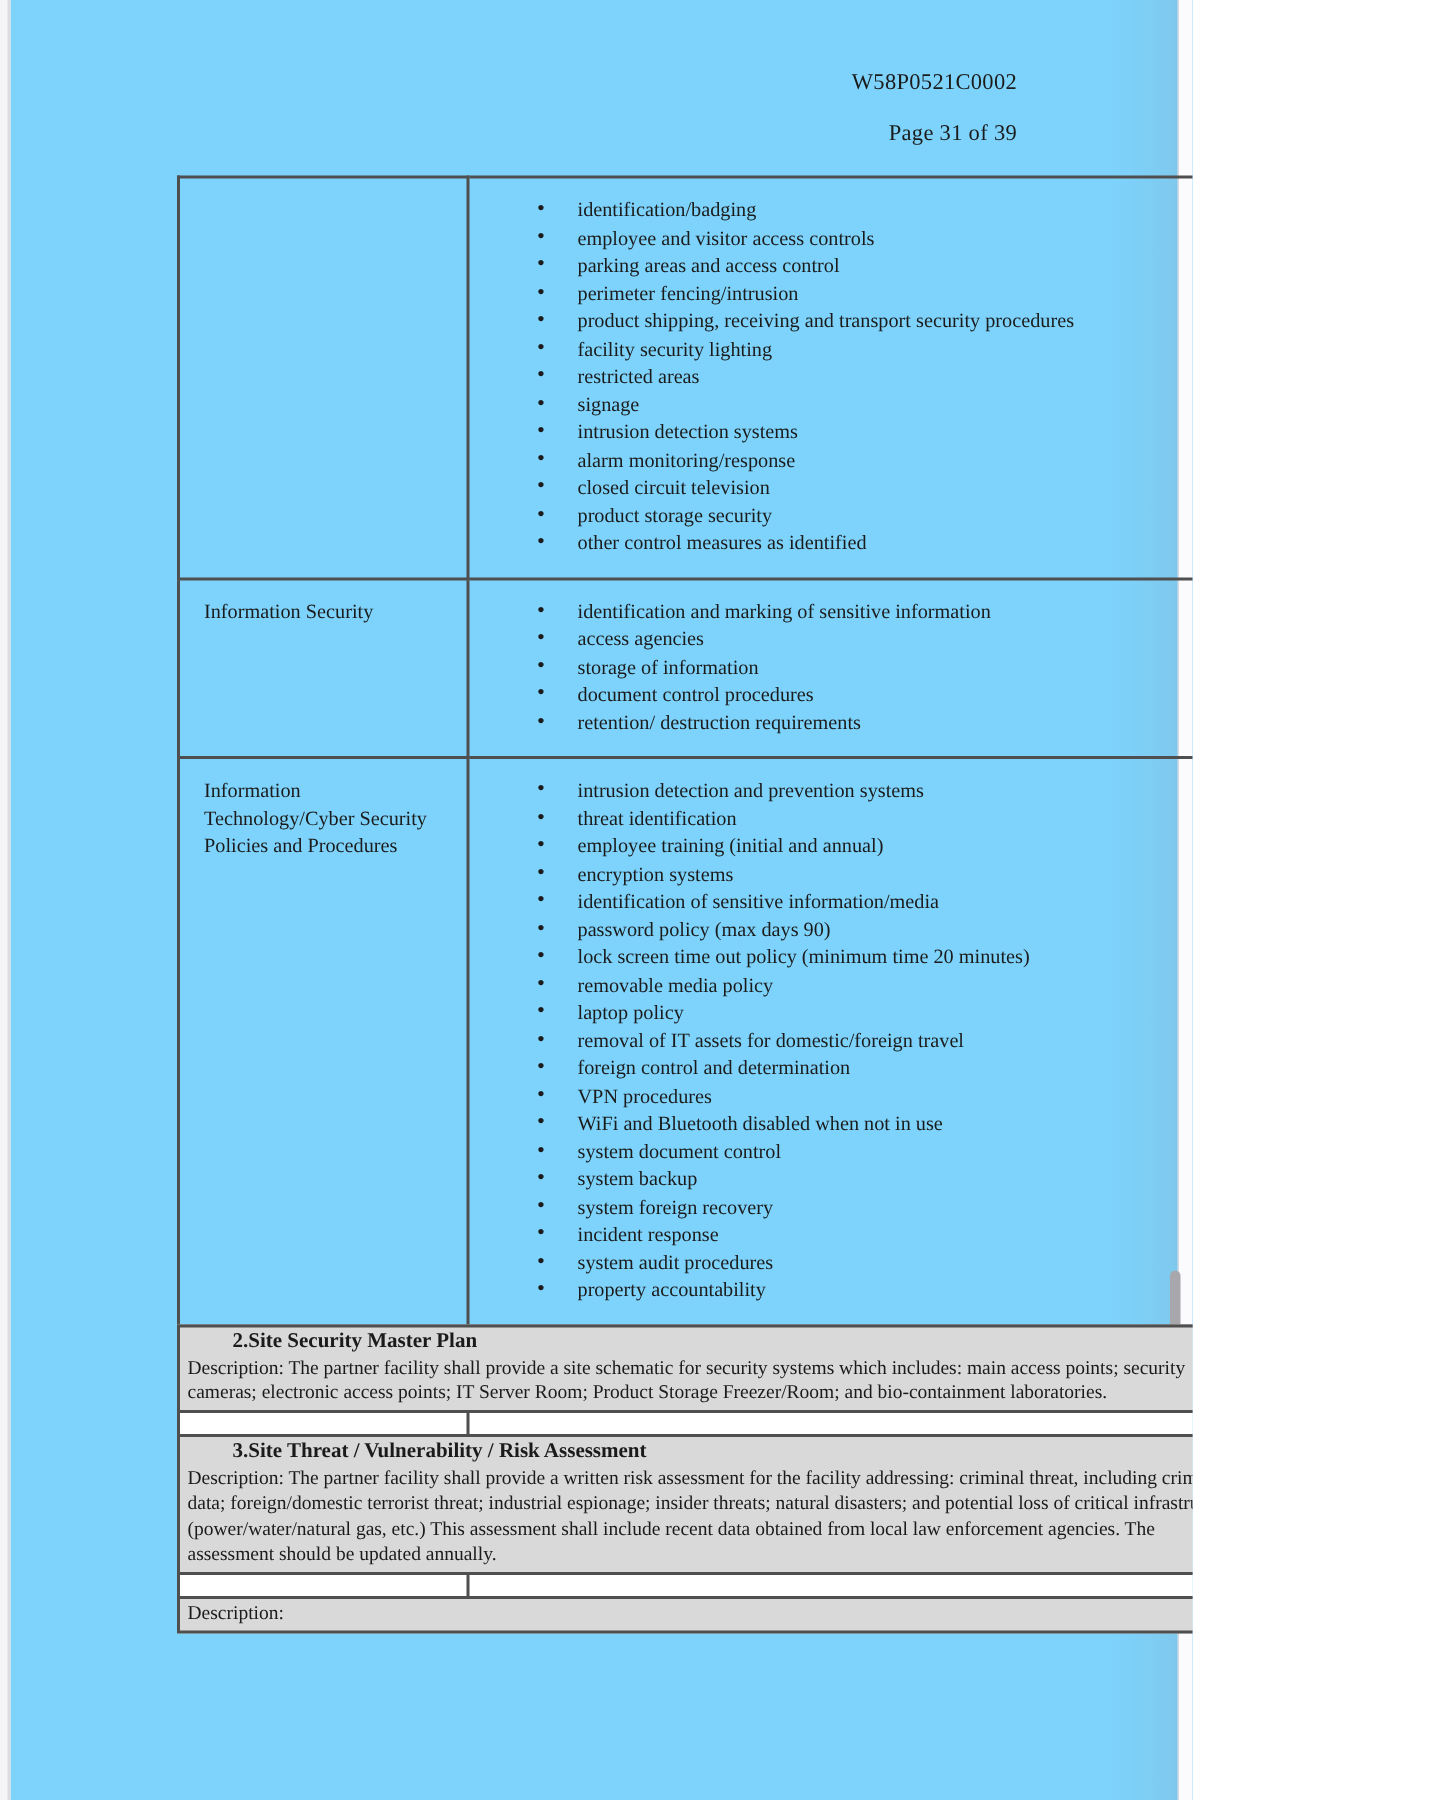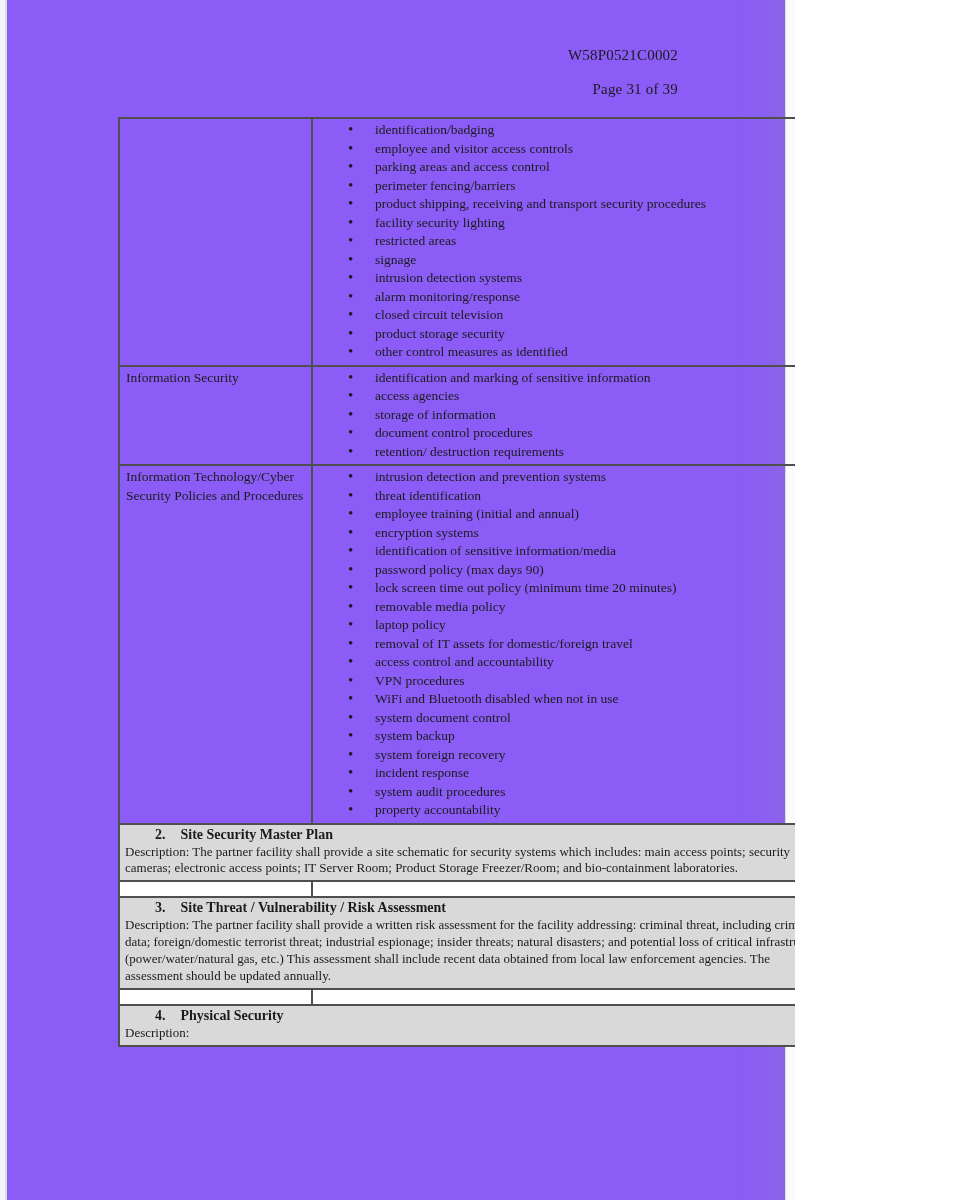--- a/index.html
+++ b/index.html
@@ -1,17 +1,17 @@
 <!DOCTYPE html>
 <html style="--section-bg: #d9d9d9; --table-border: #4f4f4f; --scrollbar-thumb: #a7a7ac; --text: #1b1b1b;"><head>
 <meta charset="utf-8">
 <style>
   html,body { margin:0; padding:0; background:#ffffff; }
   .page {
-    position:relative; width:795px; height:1200px; background:#8b5cf6;
+    position:relative; width:795px; height:1200px; background:#7dd3fc;
     font-family:"Liberation Serif", serif; color:var(--text,#1b1b1b);
     overflow:hidden;
   }
   
   .edge-left {
     position:absolute; left:0; top:0; bottom:0; width:5px;
     background:#f5f5f7; border-right:2px solid #dcdde1;
   }
   .edge-right-band {
     position:absolute; right:9px; top:0; bottom:0; width:44px;
@@ -27,39 +27,39 @@
   .hdr { position:absolute; right:117px; font-size:15px; letter-spacing:0.2px; }
   .hdr.doc   { top:47px; }
   .hdr.pgnum { top:81px; }
 
   
   .content { position:absolute; left:118px; top:117px; width:722px; }
 
   table.req-table { border-collapse:collapse; width:722px; table-layout:fixed; }
   table.req-table td {
     border:2px solid var(--table-border,#4f4f4f);
-    vertical-align:top; padding:0;
+    vertical-align:top; padding:10px;
   }
   .label-cell { width:193px; }
   .row-label { padding:2px 5px 0 6px; font-size:13.5px; line-height:18.5px; }
   .bullets { margin:0; padding:2px 4px 3px 0; list-style:none; }
   .bullets li {
     position:relative; padding-left:62px;
     font-size:13.5px; line-height:18.5px;
   }
   .bullets li::before { content:"\2022"; position:absolute; left:35px; top:-1px; font-size:15px; }
 
   .section {
     background:var(--section-bg,#d9d9d9);
     border:2px solid var(--table-border,#4f4f4f);
     margin-top:-2px; padding:1px 8px 3px 5px;
   }
   .section-heading { font-weight:700; font-size:14px; line-height:18px; }
   .section-number { margin-left:30px; }
-  .section-title  { margin-left:15px; }
+  .section-title  { }
   .section-desc   { font-size:13px; line-height:16.9px; }
 
   .spacer-row {
     position:relative; height:14px; background:#ffffff;
     border:2px solid var(--table-border,#4f4f4f); margin-top:-2px;
   }
   .spacer-divider { position:absolute; left:191px; top:0; bottom:0; width:2px; background:var(--table-border,#4f4f4f); }
 </style>
 </head>
 <body>
@@ -82,21 +82,21 @@
       <tbody>
           <tr>
             <td class="label-cell">
               <div class="row-label"></div>
             </td>
             <td class="bullet-cell">
               <ul class="bullets">
                 <li>identification/badging</li>
                 <li>employee and visitor access controls</li>
                 <li>parking areas and access control</li>
-                <li>perimeter fencing/barriers</li>
+                <li>perimeter fencing/intrusion</li>
                 <li>product shipping, receiving and transport security procedures</li>
                 <li>facility security lighting</li>
                 <li>restricted areas</li>
                 <li>signage</li>
                 <li>intrusion detection systems</li>
                 <li>alarm monitoring/response</li>
                 <li>closed circuit television</li>
                 <li>product storage security</li>
                 <li>other control measures as identified</li>
               </ul>
@@ -125,21 +125,21 @@
                 <li>intrusion detection and prevention systems</li>
                 <li>threat identification</li>
                 <li>employee training (initial and annual)</li>
                 <li>encryption systems</li>
                 <li>identification of sensitive information/media</li>
                 <li>password policy (max days 90)</li>
                 <li>lock screen time out policy (minimum time 20 minutes)</li>
                 <li>removable media policy</li>
                 <li>laptop policy</li>
                 <li>removal of IT assets for domestic/foreign travel</li>
-                <li>access control and accountability</li>
+                <li>foreign control and determination</li>
                 <li>VPN procedures</li>
                 <li>WiFi and Bluetooth disabled when not in use</li>
                 <li>system document control</li>
                 <li>system backup</li>
                 <li>system foreign recovery</li>
                 <li>incident response</li>
                 <li>system audit procedures</li>
                 <li>property accountability</li>
               </ul>
             </td>
@@ -155,18 +155,17 @@
           <div class="spacer-divider"></div>
         </div>
         <div class="section">
           <div class="section-heading"><span class="section-number">3.</span><span class="section-title">Site Threat / Vulnerability / Risk Assessment</span></div>
           <div class="section-desc">Description: The partner facility shall provide a written risk assessment for the facility addressing: criminal threat, including crime data; foreign/domestic terrorist threat; industrial espionage; insider threats; natural disasters; and potential loss of critical infrastructure (power/water/natural gas, etc.) This assessment shall include recent data obtained from local law enforcement agencies. The assessment should be updated annually.</div>
         </div>
         <div class="spacer-row">
           <div class="spacer-divider"></div>
         </div>
         <div class="section">
-          <div class="section-heading"><span class="section-number">4.</span><span class="section-title">Physical Security</span></div>
           <div class="section-desc">Description:</div>
         </div>
       </div>
   </div>
 </div>
 
 </body></html>

